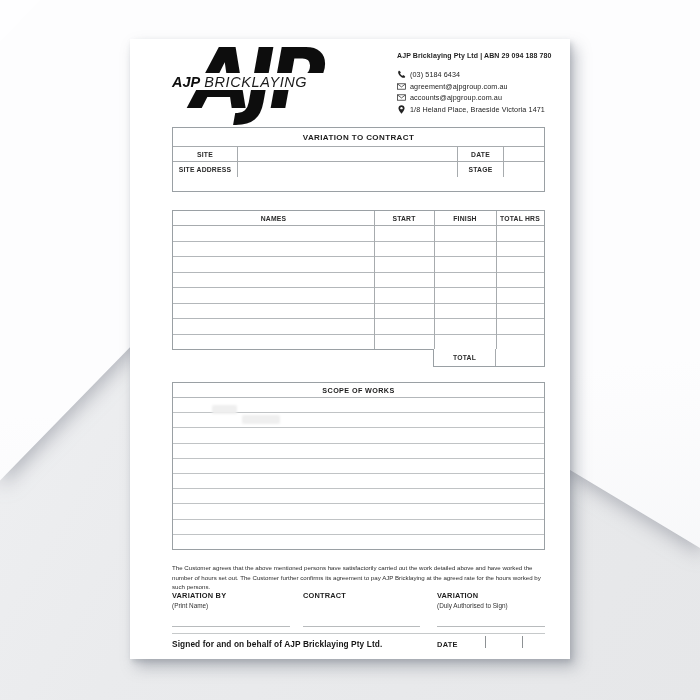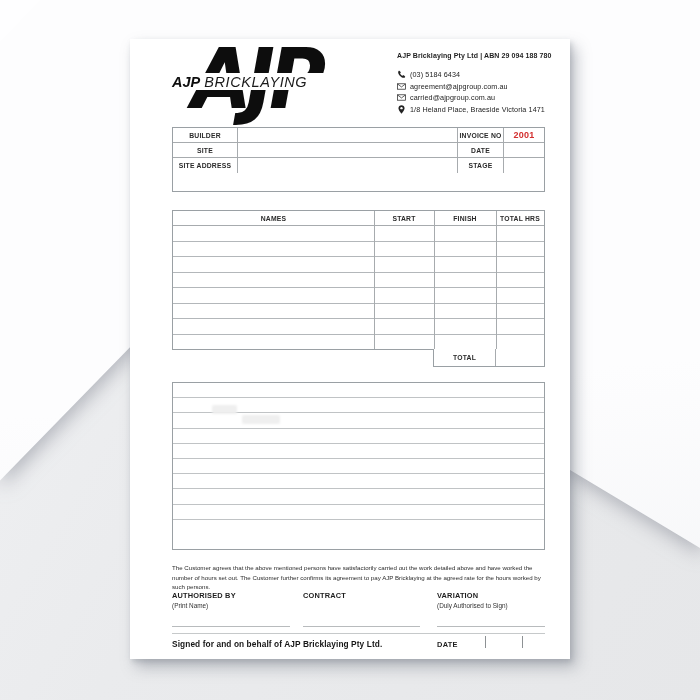--- a/index.html
+++ b/index.html
@@ -134,40 +134,35 @@
         </span>
         <span class="ctext">agreement@ajpgroup.com.au</span>
       </div>
       <div class="contact-item">
         <span class="cicon">
           <svg width="9" height="9" viewBox="0 0 10 10">
               <rect x=".6" y="2" width="8.8" height="6" fill="none" stroke="#222" stroke-width=".8"></rect>
               <path d="M.8 2.3 5 5.5 9.2 2.3" fill="none" stroke="#222" stroke-width=".8"></path>
             </svg>
         </span>
-        <span class="ctext">carried@ajpgroup.com.au</span>
+        <span class="ctext">accounts@ajpgroup.com.au</span>
       </div>
       <div class="contact-item">
         <span class="cicon">
           <svg width="9" height="9" viewBox="0 0 9 10">
               <path d="M4.5.3C2.6.3 1.1 1.7 1.1 3.6 1.1 6 4.5 9.7 4.5 9.7S7.9 6 7.9 3.6C7.9 1.7 6.4.3 4.5.3z" fill="#222"></path>
               <circle cx="4.5" cy="3.5" r="1.3" fill="#fff"></circle>
             </svg>
         </span>
         <span class="ctext">1/8 Heland Place, Braeside Victoria 1471</span>
       </div>
     </div>
 
     <div class="contract-table">
-      <div class="ct-row">
-        <div class="ct-cell ct-l">BUILDER</div>
-        <div class="ct-cell ct-v"></div>
-        <div class="ct-cell ct-rl">INVOICE NO</div>
-        <div class="ct-cell ct-rv invoice-no">2001</div>
-      </div>
+      <div class="ct-title">VARIATION TO CONTRACT</div>
       <div class="ct-row">
         <div class="ct-cell ct-l">SITE</div>
         <div class="ct-cell ct-v"></div>
         <div class="ct-cell ct-rl">DATE</div>
         <div class="ct-cell ct-rv"></div>
       </div>
       <div class="ct-row">
         <div class="ct-cell ct-l">SITE ADDRESS</div>
         <div class="ct-cell ct-v"></div>
         <div class="ct-cell ct-rl">STAGE</div>
@@ -195,40 +190,41 @@
       <div class="vline vl1"></div>
       <div class="vline vl2"></div>
       <div class="vline vl3"></div>
     </div>
     <div class="total-row">
       <div class="total-label">TOTAL</div>
       <div class="total-value"></div>
     </div>
 
     <div class="scope-table">
+      <div class="st-title">SCOPE OF WORKS</div>
       <div class="st-body">
           <div class="scope-row"></div>
           <div class="scope-row"></div>
           <div class="scope-row"></div>
           <div class="scope-row"></div>
           <div class="scope-row"></div>
           <div class="scope-row"></div>
           <div class="scope-row"></div>
           <div class="scope-row"></div>
           <div class="scope-row"></div>
           <div class="scope-row"></div>
         </div>
     </div>
     <div class="smudge smudge1"></div>
     <div class="smudge smudge2"></div>
 
     <div class="legal">The Customer agrees that the above mentioned persons have satisfactorily carried out the work detailed above and have worked the number of hours set out. The Customer further confirms its agreement to pay AJP Bricklaying at the agreed rate for the hours worked by such persons.</div>
 
     <div class="abs sig-auth">
-      <div class="sig-label">AUTHORISED BY</div>
+      <div class="sig-label">VARIATION BY</div>
       <div class="sig-sub">(Print Name)</div>
     </div>
     <div class="abs sig-pos">
       <div class="sig-label">CONTRACT</div>
     </div>
     <div class="abs sig-sig">
       <div class="sig-label">VARIATION</div>
       <div class="sig-sub">(Duly Authorised to Sign)</div>
     </div>
     <div class="sig-line sl1"></div>

